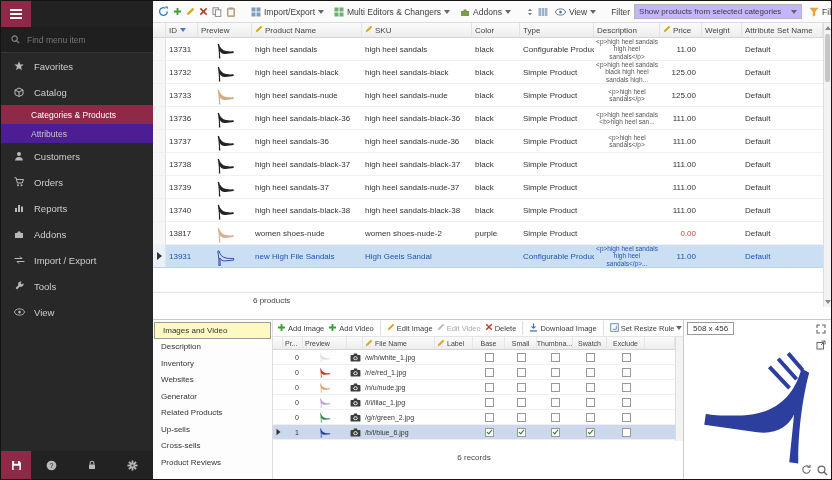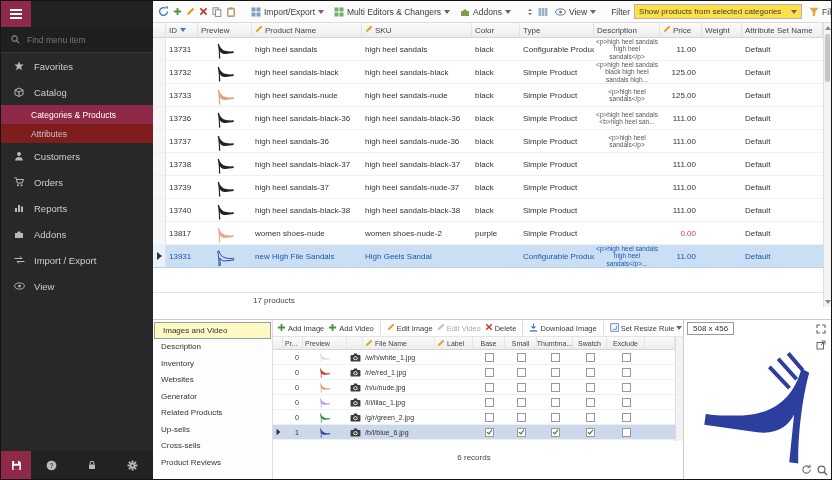--- a/index.html
+++ b/index.html
@@ -10,36 +10,36 @@
 
 .sidebar{position:absolute;left:0;top:0;width:152px;height:100%;background:#282828;color:#cfcfcf;z-index:6}
 .side-top{height:26px;background:#222;display:flex;align-items:center}
 .burger{width:30px;height:26px;background:#8e2947;color:#fff;display:flex;align-items:center;justify-content:center;cursor:pointer}
 .burger i{display:block;width:12px;height:2px;background:#fff;box-shadow:0 4px 0 #fff,0 -4px 0 #fff}
 .search-row{height:26px;display:flex;align-items:center;gap:7px;padding:0 10px;background:#1f1f1f;border-bottom:1px solid #363636}
 .search-row input{background:transparent;border:0;outline:0;color:#b5b5b5;font-size:8.5px;width:110px;font-family:inherit}
 .side-menu{font-size:9.5px}
 .side-item{height:26px;display:flex;align-items:center;gap:9px;padding-left:12px;cursor:pointer;white-space:nowrap}
 .side-item .s-icon{width:12px;display:inline-flex;justify-content:center}
-.side-item.sub{height:19px;padding-left:30px;font-size:8.5px;background:#7f1d1d;color:#c6c6c6}
+.side-item.sub{height:19px;padding-left:30px;font-size:8.5px;background:#4c1d95;color:#c6c6c6}
 .side-item.active{background:#8e2947;color:#fff}
 .side-bottom{position:absolute;bottom:0;left:0;right:0;height:28px;background:#222;display:flex;align-items:center}
 .sb-save{width:30px;height:28px;background:#8e2947;display:flex;align-items:center;justify-content:center;cursor:pointer}
 .sb-ic{flex:1;display:flex;align-items:center;justify-content:center;height:28px;cursor:pointer}
 
 
 .main{position:absolute;left:152px;top:0;right:0;bottom:0;background:#fff}
 
 
 .toolbar{position:absolute;left:0;right:0;top:0;height:22px;background:#fbfbfb;border-bottom:1px solid #dcdcdc;display:flex;align-items:center;gap:4px;padding:0 5px;font-size:8.5px;color:#3c3c3c;white-space:nowrap;overflow:hidden}
 .tico{display:inline-flex;align-items:center;justify-content:center;width:14px;height:16px;cursor:pointer}
 .tbtn{display:inline-flex;align-items:center;gap:3px;padding:1px 3px;cursor:pointer}
 .sep{width:1px;height:14px;background:#ddd;margin:0 2px}
 .car{width:0;height:0;border-left:3px solid transparent;border-right:3px solid transparent;border-top:4px solid #666;display:inline-block}
-.fselect{border:1px solid #b5b5b5;background:#fde047;height:15px;display:inline-flex;align-items:center;gap:4px;padding:0 4px;font-size:8px;min-width:168px;justify-content:space-between;cursor:pointer}
+.fselect{border:1px solid #b5b5b5;background:#c4b5fd;height:15px;display:inline-flex;align-items:center;gap:4px;padding:0 4px;font-size:8px;min-width:168px;justify-content:space-between;cursor:pointer}
 
 
 .phead,.prow{display:grid;grid-template-columns:13px 32px 54px 110px 110px 48px 74px 66px 42px 40px 1fr}
 .phead{position:absolute;left:0;top:22px;right:8px;height:15px}
 .hcell{font-size:8px;color:#444;border-right:1px solid #e3e3e3;border-bottom:1px solid #d5d5d5;background:linear-gradient(#fbfbfb,#ededed);display:flex;align-items:center;gap:2px;padding:0 3px;overflow:hidden;white-space:nowrap}
 .sorti{width:0;height:0;border-left:3px solid transparent;border-right:3px solid transparent;border-top:4px solid #4a78b5;display:inline-block;margin-left:1px}
 .pbody{position:absolute;left:0;top:37px;right:8px}
 .prow{height:23px;cursor:pointer}
 .pcell{font-size:8px;padding:0 3px;display:flex;align-items:center;border-bottom:1px solid #f0f0f0;white-space:nowrap;overflow:hidden;color:#333}
 .pcell.gutter{background:#f6f6f6;border-right:1px solid #e3e3e3;justify-content:center}
@@ -177,20 +177,28 @@
         <div class="side-item">
           <span class="s-icon">
             <svg viewBox="0 0 11 10" width="11" height="10">
               <path d="M0.5 3.5H8L6 1.5M10.5 6.5H3L5 8.5" stroke="#b9b9b9" fill="none"></path>
             </svg>
           </span>
           <span>Import / Export</span>
         </div>
         <div class="side-item">
           <span class="s-icon">
+            <svg viewBox="0 0 10 10" width="10" height="10">
+              <path d="M9.3 2.2a2.6 2.6 0 0 1-3.5 3.4L3 8.4 1.6 7l2.8-2.8A2.6 2.6 0 0 1 7.8 0.7L6.4 2.1 7.9 3.6Z" fill="#b9b9b9"></path>
+            </svg>
+          </span>
+          <span>Tools</span>
+        </div>
+        <div class="side-item">
+          <span class="s-icon">
             <svg viewBox="0 0 12 8" width="11" height="8">
               <ellipse cx="6" cy="4" rx="5.4" ry="3.4" fill="none" stroke="#b9b9b9"></ellipse>
               <circle cx="6" cy="4" r="1.5" fill="#b9b9b9"></circle>
             </svg>
           </span>
           <span>View</span>
         </div>
       </div>
     <div class="side-bottom">
       <div class="sb-save">
@@ -542,21 +550,21 @@
           <div class="pcell name">new High File Sandals</div>
           <div class="pcell sku">High Geels Sandal</div>
           <div class="pcell color"></div>
           <div class="pcell type">Configurable Product</div>
           <div class="pcell desc">&lt;p&gt;high heel sandals high heel sandals&lt;/p&gt;...</div>
           <div class="pcell price">11.00</div>
           <div class="pcell weight"></div>
           <div class="pcell attr">Default</div>
         </div>
       </div>
-    <div class="pfooter">17 products</div>
+    <div class="pfooter">6 products</div>
     <div class="vscroll">
       <i class="varrow up"></i>
       <div class="vthumb"></div>
       <i class="varrow down"></i>
     </div>
 
     <div class="bottom-border"></div>
     <div class="dtabs" id="dtabs">
         <div class="dtab active">Images and Video</div>
         <div class="dtab">Description</div>

